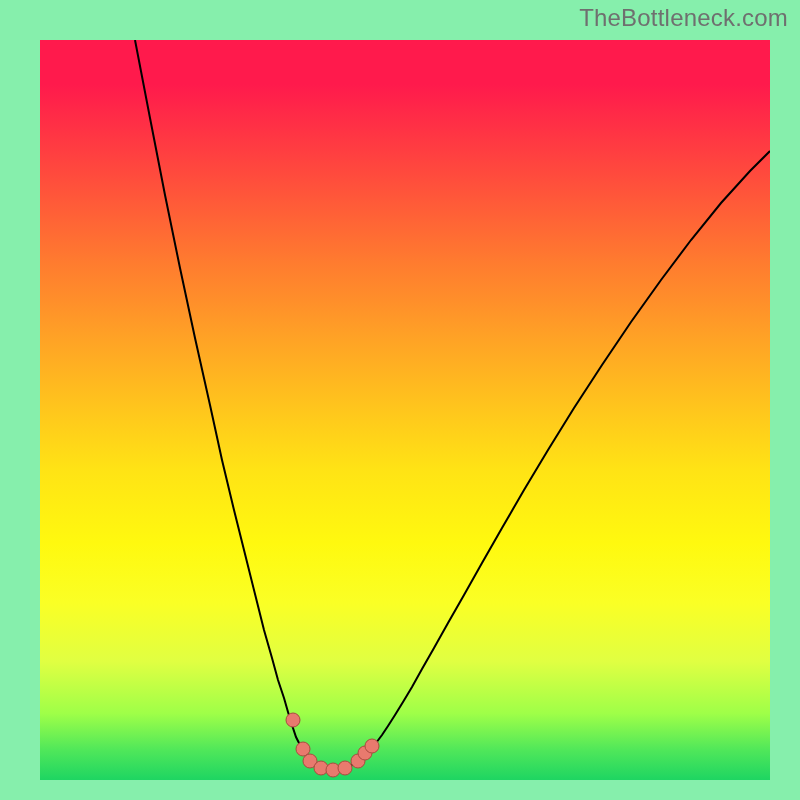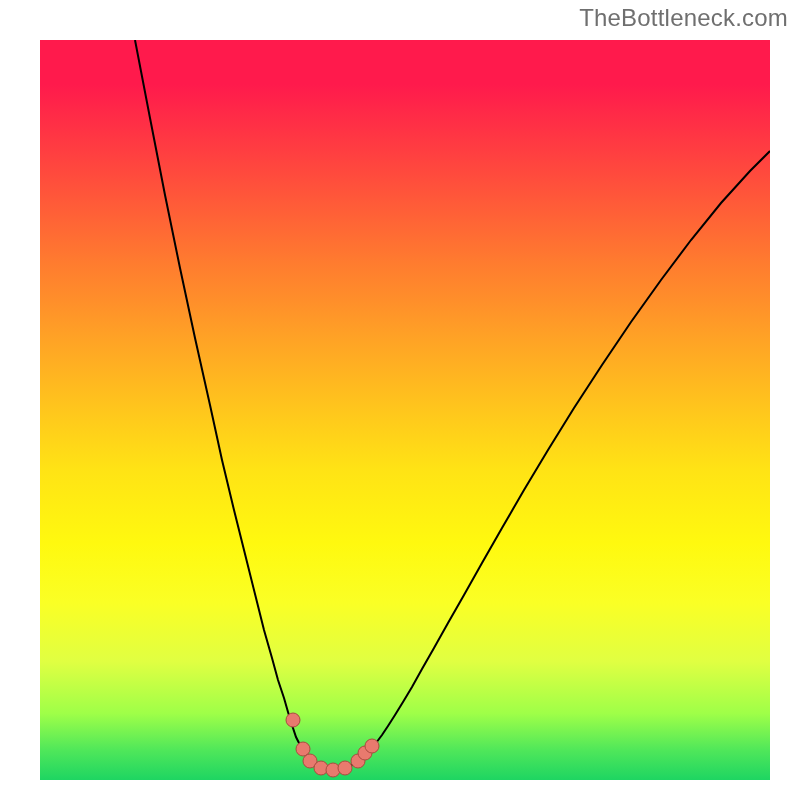--- a/index.html
+++ b/index.html
@@ -10,21 +10,21 @@
     background: #000;
     font-family: Arial, Helvetica, sans-serif;
     overflow: hidden;
   }
   .frame {
     position: absolute;
     left: 0;
     top: 0;
     width: 800px;
     height: 800px;
-    background: #ffffff;
+    background: #86efac;
   }
   .plot {
     position: absolute;
     left: 40px;
     top: 40px;
     width: 730px;
     height: 740px;
     overflow: hidden;
   }
   .gradient {

